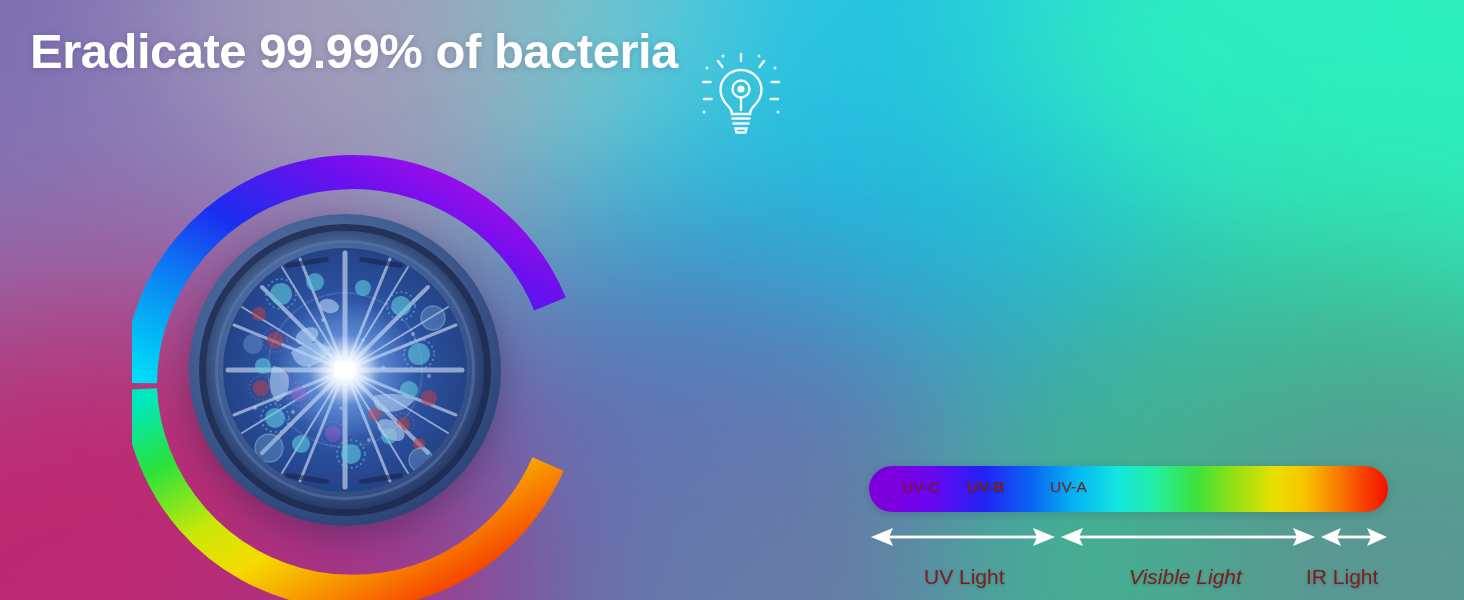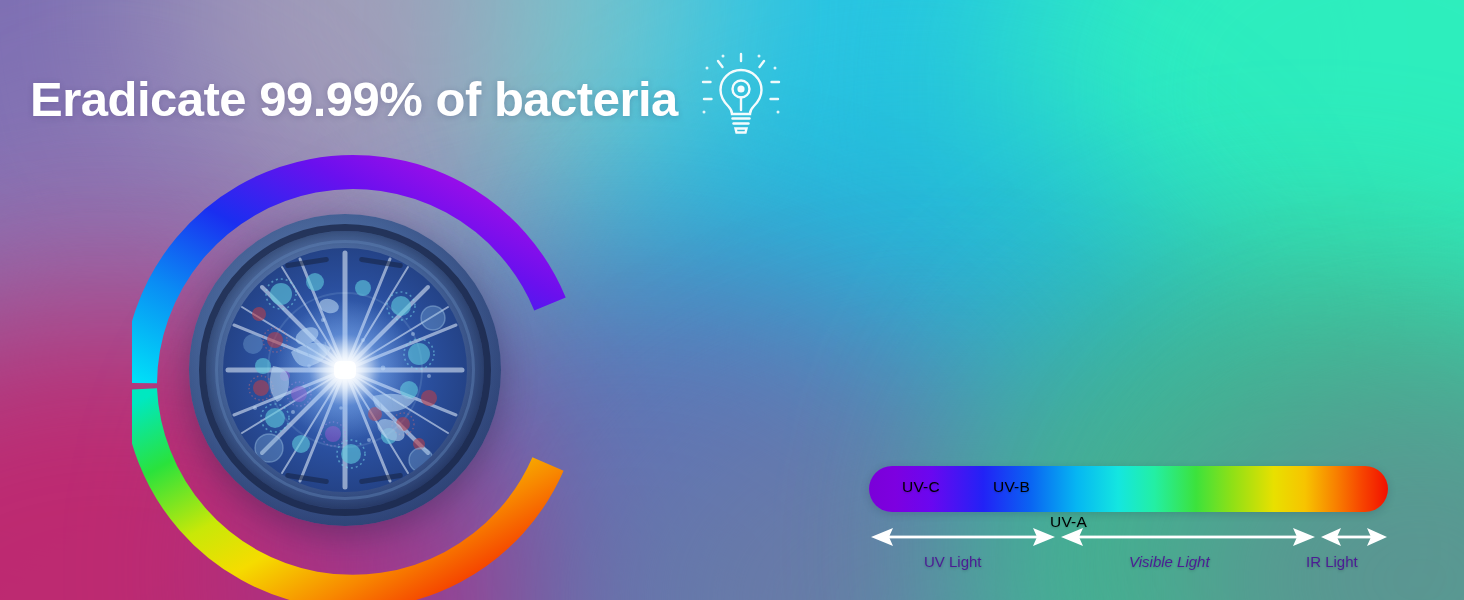--- a/index.html
+++ b/index.html
@@ -31,21 +31,20 @@
   .b10{left:1180px;top:380px;width:480px;height:400px;background:#6d7f94;opacity:.6;}
   .b11{left:-120px;top:120px;width:420px;height:400px;background:#9a7fb5;opacity:.55;}
 
   
   .headline{
     position:absolute;left:30px;top:22px;width:720px;
     color:#ffffff;font-weight:bold;font-size:49px;line-height:59px;
     letter-spacing:-0.5px;
     text-shadow:0 1px 6px rgba(40,40,90,.22);
     font-family:"Liberation Sans", sans-serif;
-    margin-top:48px;
   }
   .headline .l2{display:block;}
 
   
   .bulb-icon{position:absolute;left:700px;top:52px;width:82px;height:88px;}
 
   
   .ring-wrap{position:absolute;left:132px;top:146px;width:442px;height:454px;}
 
   .device{
@@ -99,31 +98,31 @@
       #3ce23c 63%,
       #8fe016 70%,
       #e8e000 78%,
       #f7c400 84%,
       #f88000 90%,
       #f74400 95%,
       #f21000 100%);
     box-shadow:0 2px 8px rgba(20,30,60,.18);
   }
   .band-label{
-    position:absolute;top:12px;color:#000000;font-size:15.5px;letter-spacing:.2px;
+    position:absolute;top:12px;color:#7f1d1d;font-size:15.5px;letter-spacing:.2px;
     text-shadow:0 1px 2px rgba(0,0,0,.18);
   }
   .bl-uvc{left:33px;}
-  .bl-uvb{left:124px;}
-  .bl-uva{left:181px;margin-top:35px;}
+  .bl-uvb{left:98px;font-weight:bold;}
+  .bl-uva{left:181px;}
 
   .arrows{position:absolute;left:0;top:58px;width:519px;height:26px;}
 
   .range-label{
-    position:absolute;top:87px;color:#4c1d95;font-size:15px;white-space:nowrap;
+    position:absolute;top:99px;color:#7f1d1d;font-size:21px;white-space:nowrap;
     text-shadow:0 1px 3px rgba(0,0,0,.22);
   }
   .rl-uv{left:55px;}
   .rl-vis{left:260px;font-style:italic;}
   .rl-ir{left:437px;}
 </style>
 </head>
 <body>
 
 <div class="banner">

